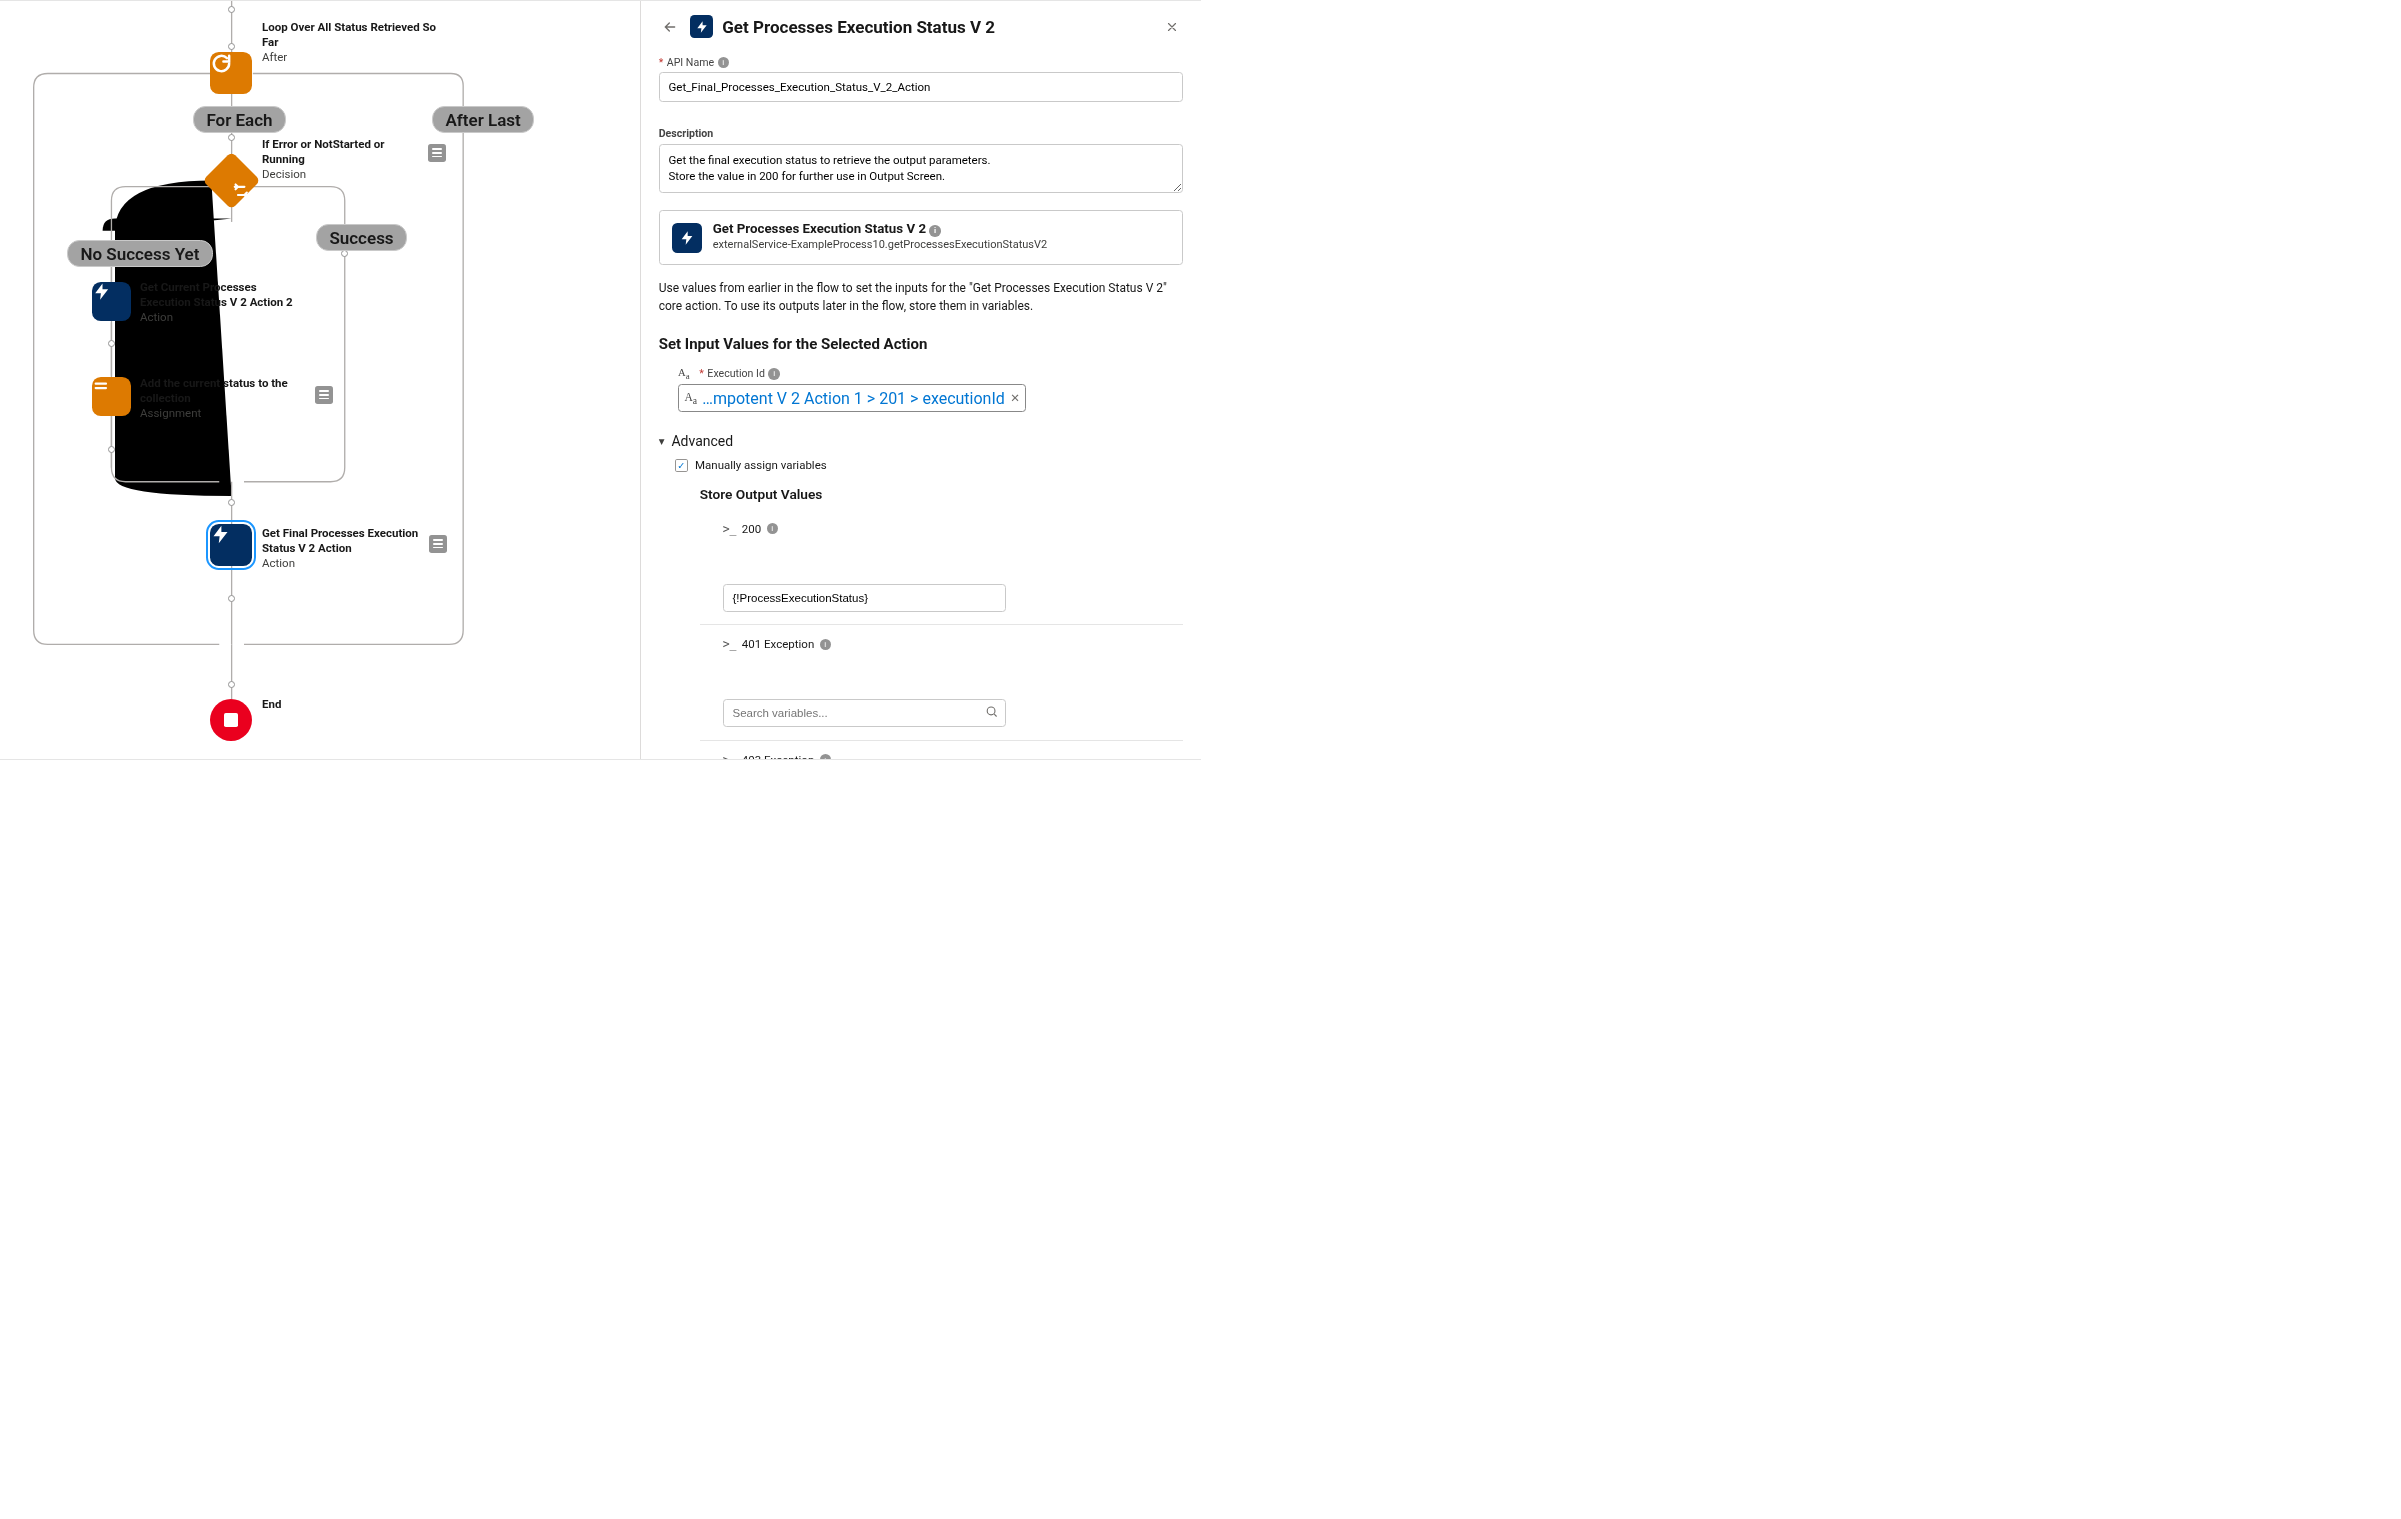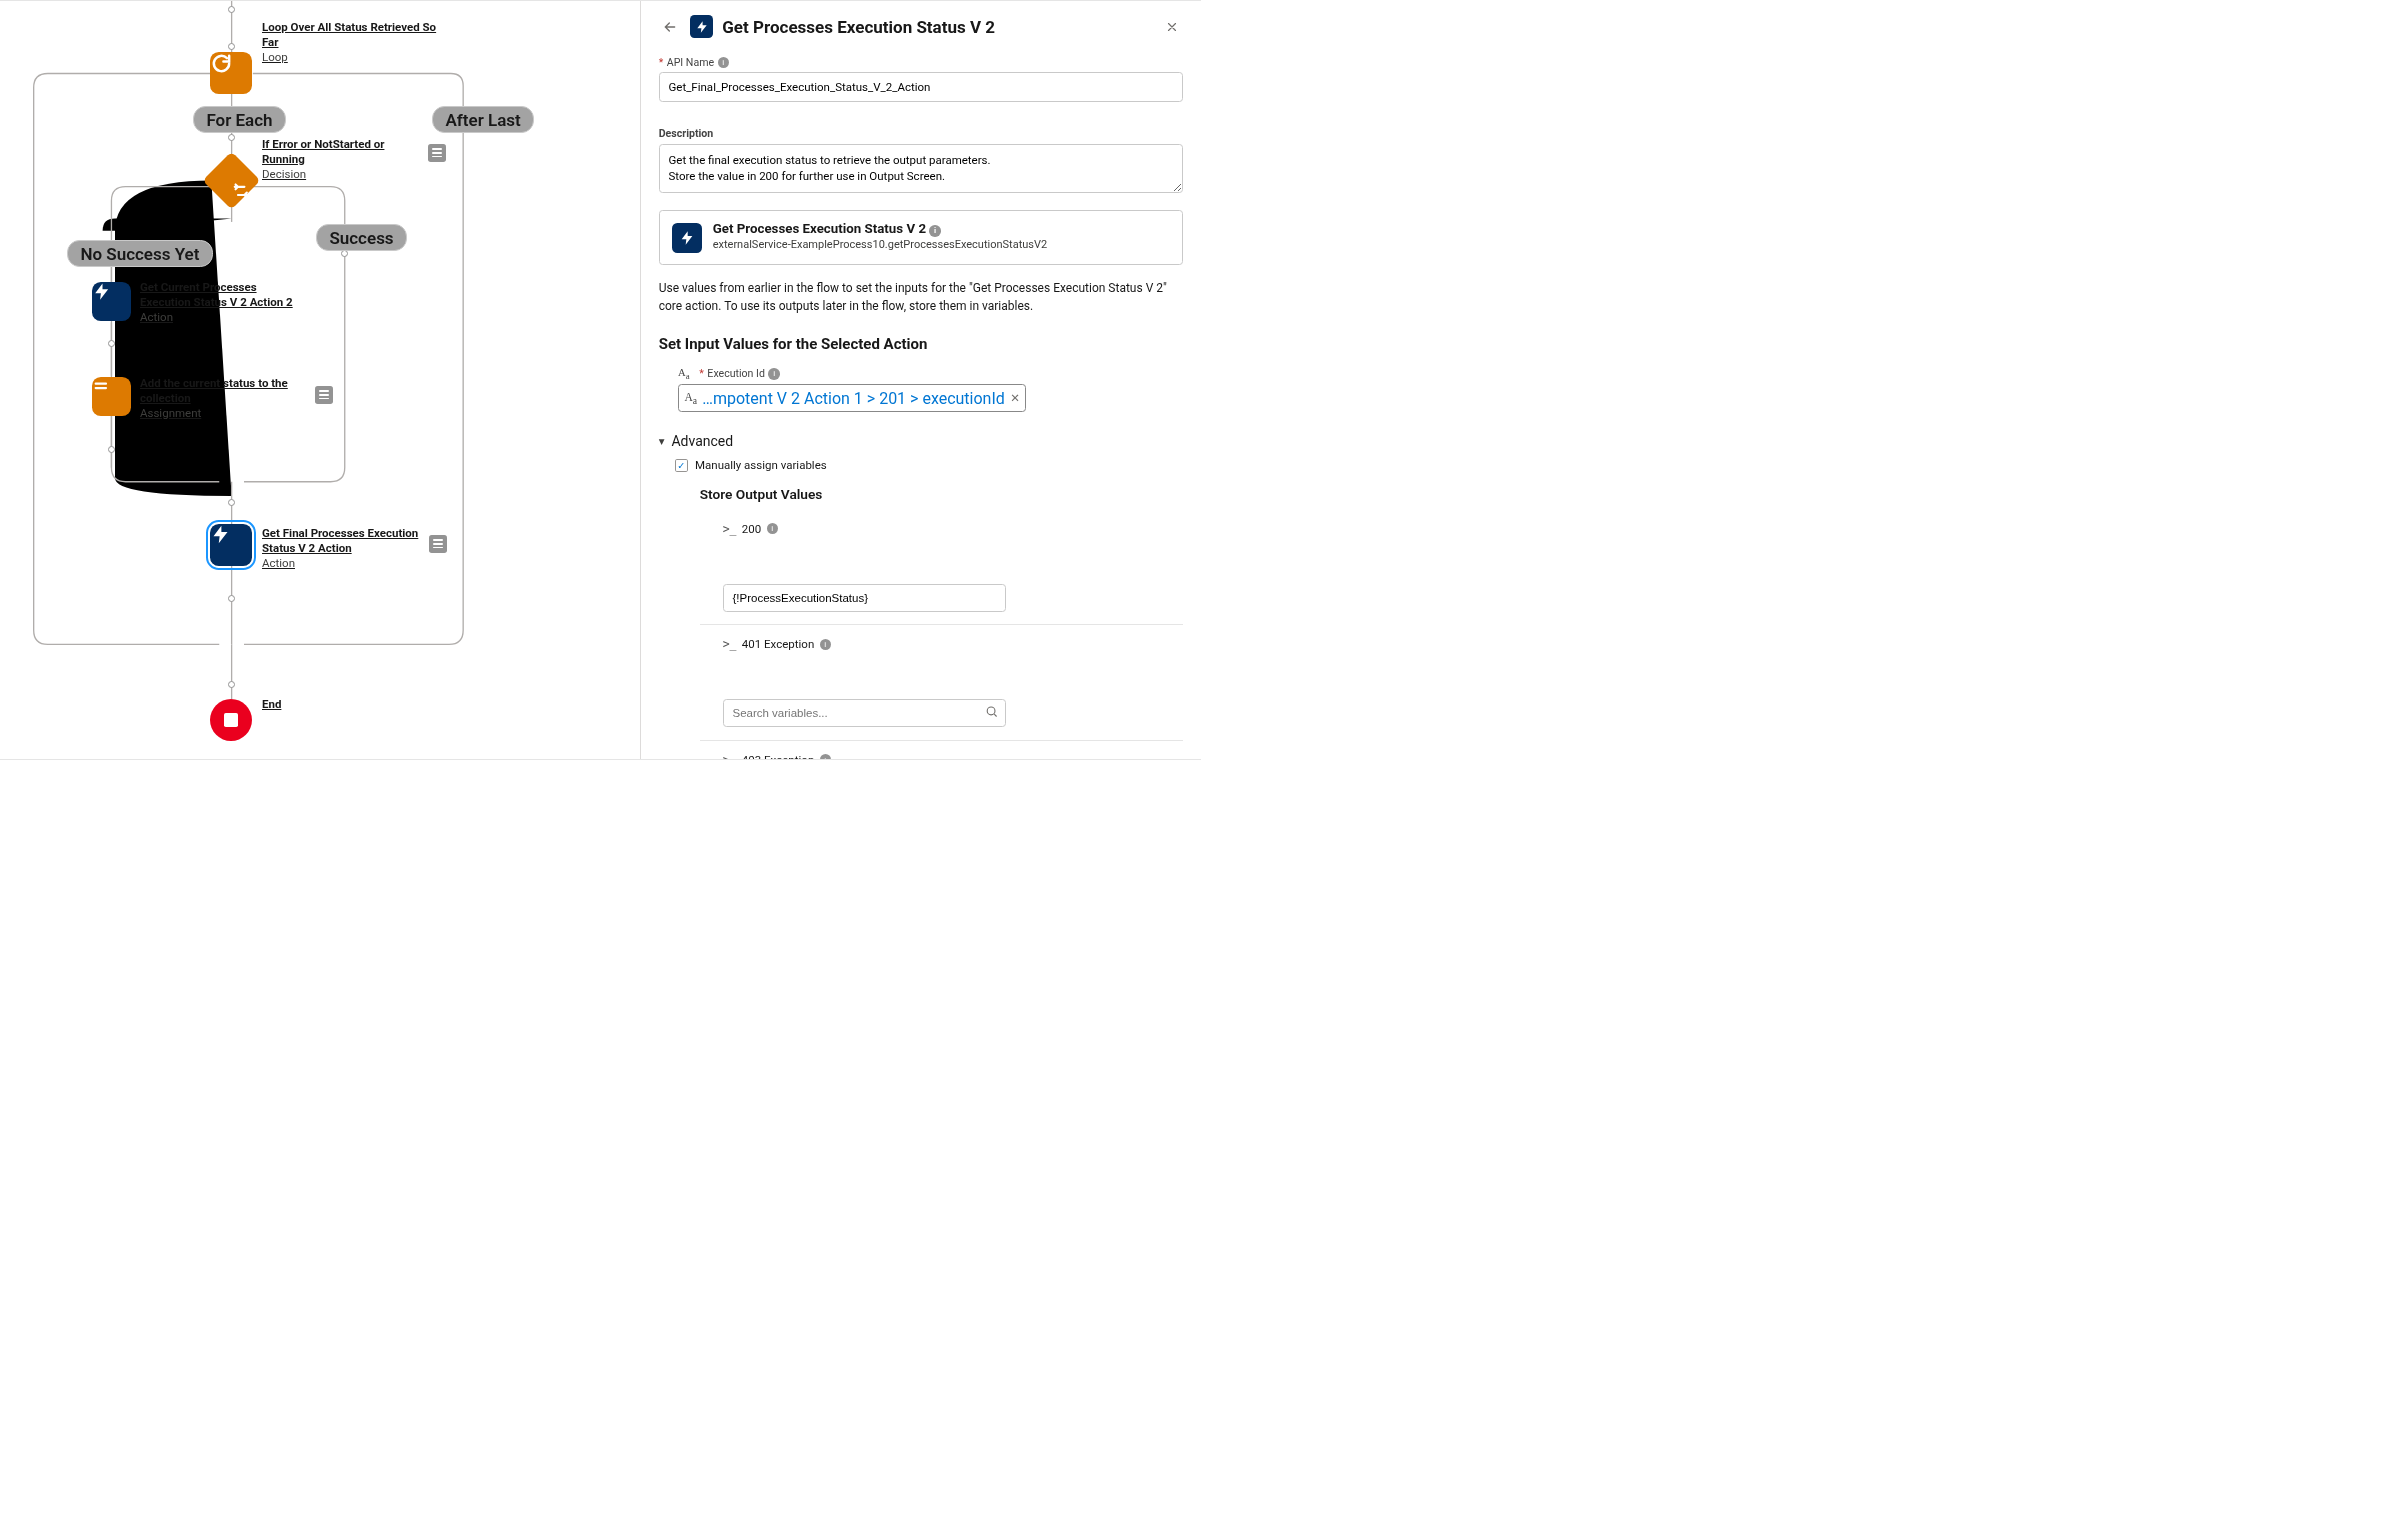--- a/index.html
+++ b/index.html
@@ -2,21 +2,21 @@
 <html><head>
 <meta charset="utf-8">
 <style>
   html,body{margin:0;padding:0;font-family:-apple-system,BlinkMacSystemFont,"Segoe UI",Roboto,Helvetica,Arial,sans-serif;font-size:11.5px;color:#181818;background:#fff;}
   *{box-sizing:border-box;}
   .app{display:flex;height:760px;width:1201px;border-top:0.9px solid #e5e5e5;border-bottom:0.9px solid #e5e5e5;}
   .canvas{flex:1;position:relative;overflow:hidden;}
   .panel{width:561px;border-left:0.9px solid #dddbda;padding:10.6px 17.7px 17.7px 17.7px;overflow-y:auto;}
   
   .canvas svg{position:absolute;left:0;top:0;pointer-events:none;}
-  .node{position:absolute;text-decoration:underline;}
+  .node{position:absolute;}
   .shape{border-radius:8.8px;display:flex;align-items:center;justify-content:center;color:#fff;}
   .shape.orange{background:#dd7a01;}
   .shape.navy{background:#032e61;}
   .shape.red{background:#ea001e;}
   .shape.selected{outline:2.7px solid #1b96ff;outline-offset:2.7px;border-radius:8.8px;}
   .diamond{width:41px;height:41px;transform:rotate(45deg);border-radius:5.3px;background:#dd7a01;display:flex;align-items:center;justify-content:center;}
   .diamond .inner{transform:rotate(-45deg);color:#fff;}
   .lbl{font-size:11.5px;line-height:1.3;}
   .lbl .t{font-weight:700;}
   .lbl .s{color:#3e3e3c;}
@@ -120,21 +120,21 @@
   <div class="node" style="left:210px;top:51px;">
     <div class="shape orange" style="width:42px;height:42px;">
       <svg width="23" height="23" viewBox="0 0 24 24" fill="none" stroke="#fff" stroke-width="2.6" stroke-linecap="round">
             <path d="M20 12a8 8 0 1 1-2.34-5.66"></path>
             <path d="M20 4v6h-6"></path>
           </svg>
     </div>
   </div>
   <div class="node lbl" style="left:262px;top:19.4px;width:186px;">
     <div class="t">Loop Over All Status Retrieved So Far</div>
-    <div class="s">Loop</div>
+    <div class="s">After</div>
   </div>
 
   <div class="edge-label" style="left:193px;top:105px;">For Each</div>
   <div class="edge-label" style="left:432px;top:105px;">After Last</div>
 
   <div class="node" style="left:211px;top:159px;">
     <div class="diamond">
           <div class="inner">
       <svg width="19.4" height="19.4" viewBox="0 0 24 24" fill="none" stroke="#fff" stroke-width="2.6" stroke-linecap="round">
               <path d="M4 7h12M8 7l-3 3M8 7l-3-3"></path>

